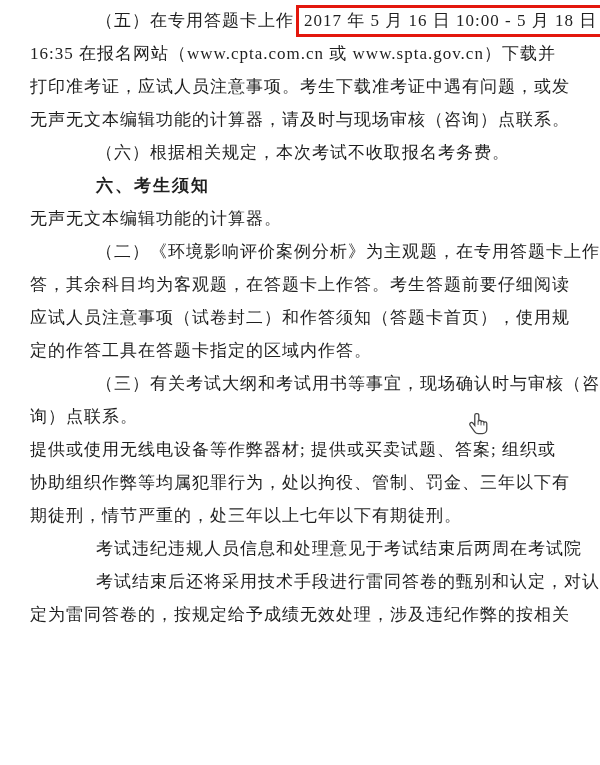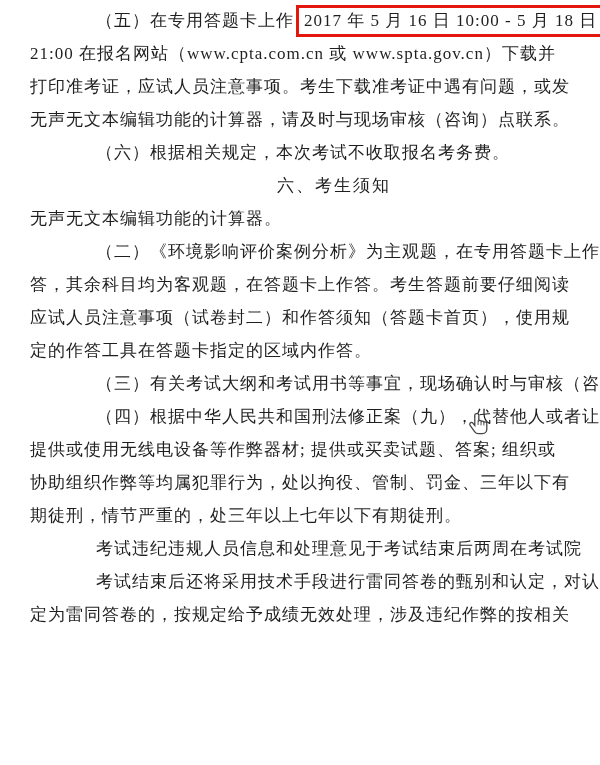--- a/index.html
+++ b/index.html
@@ -26,23 +26,22 @@
     height: 33px;
     line-height: 33px;
     font-size: 17px;
     letter-spacing: 1px;
     white-space: nowrap;
   }
   .line.indent {
     padding-left: 66px;
   }
   .line.bold {
-    font-weight: 400;
+    font-weight: 700;
     letter-spacing: 2px;
-    text-align: center;
   }
   .hl {
     border: 3px solid var(--hl-color, #e3170d);
     padding: 3px 5px 4px 5px;
     margin-left: 2px;
   }
   .cursor {
     position: absolute;
     left: 468px;
     top: 412px;
@@ -51,32 +50,32 @@
     pointer-events: none;
   }
 </style>
 </head>
 <body>
 
 <div class="page" style="background: rgb(255, 255, 255);">
 
   <div class="doc" style="color: rgb(31, 31, 31);">
       <div class="line indent"><span>（五）在专用答题卡上作</span><span class="hl">2017 年 5 月 16 日 10:00 - 5 月 18 日</span></div>
-      <div class="line"><span>21:00 在报名网站（www.cpta.com.cn 或 www.spta.gov.cn）下载并</span></div>
+      <div class="line"><span>16:35 在报名网站（www.cpta.com.cn 或 www.spta.gov.cn）下载并</span></div>
       <div class="line"><span>打印准考证，应试人员注意事项。考生下载准考证中遇有问题，或发</span></div>
       <div class="line"><span>无声无文本编辑功能的计算器，请及时与现场审核（咨询）点联系。</span></div>
       <div class="line indent"><span>（六）根据相关规定，本次考试不收取报名考务费。</span></div>
       <div class="line indent bold"><span>六、考生须知</span></div>
       <div class="line"><span>无声无文本编辑功能的计算器。</span></div>
       <div class="line indent"><span>（二）《环境影响评价案例分析》为主观题，在专用答题卡上作</span></div>
       <div class="line"><span>答，其余科目均为客观题，在答题卡上作答。考生答题前要仔细阅读</span></div>
       <div class="line"><span>应试人员注意事项（试卷封二）和作答须知（答题卡首页），使用规</span></div>
       <div class="line"><span>定的作答工具在答题卡指定的区域内作答。</span></div>
       <div class="line indent"><span>（三）有关考试大纲和考试用书等事宜，现场确认时与审核（咨</span></div>
-      <div class="line indent"><span>（四）根据中华人民共和国刑法修正案（九），代替他人或者让</span></div>
+      <div class="line"><span>询）点联系。</span></div>
       <div class="line"><span>提供或使用无线电设备等作弊器材; 提供或买卖试题、答案; 组织或</span></div>
       <div class="line"><span>协助组织作弊等均属犯罪行为，处以拘役、管制、罚金、三年以下有</span></div>
       <div class="line"><span>期徒刑，情节严重的，处三年以上七年以下有期徒刑。</span></div>
       <div class="line indent"><span>考试违纪违规人员信息和处理意见于考试结束后两周在考试院</span></div>
       <div class="line indent"><span>考试结束后还将采用技术手段进行雷同答卷的甄别和认定，对认</span></div>
       <div class="line"><span>定为雷同答卷的，按规定给予成绩无效处理，涉及违纪作弊的按相关</span></div>
     </div>
 
   <div class="cursor">
     <svg width="22" height="25" viewBox="0 0 24 27" xmlns="http://www.w3.org/2000/svg">

